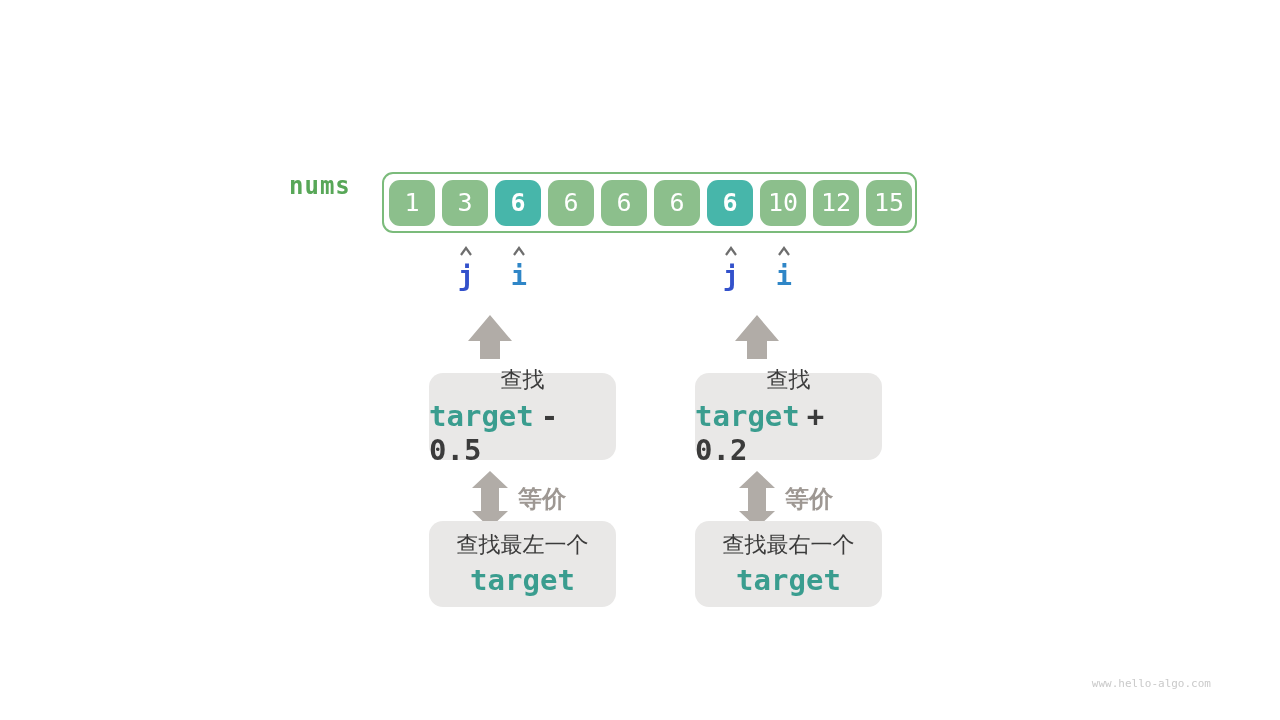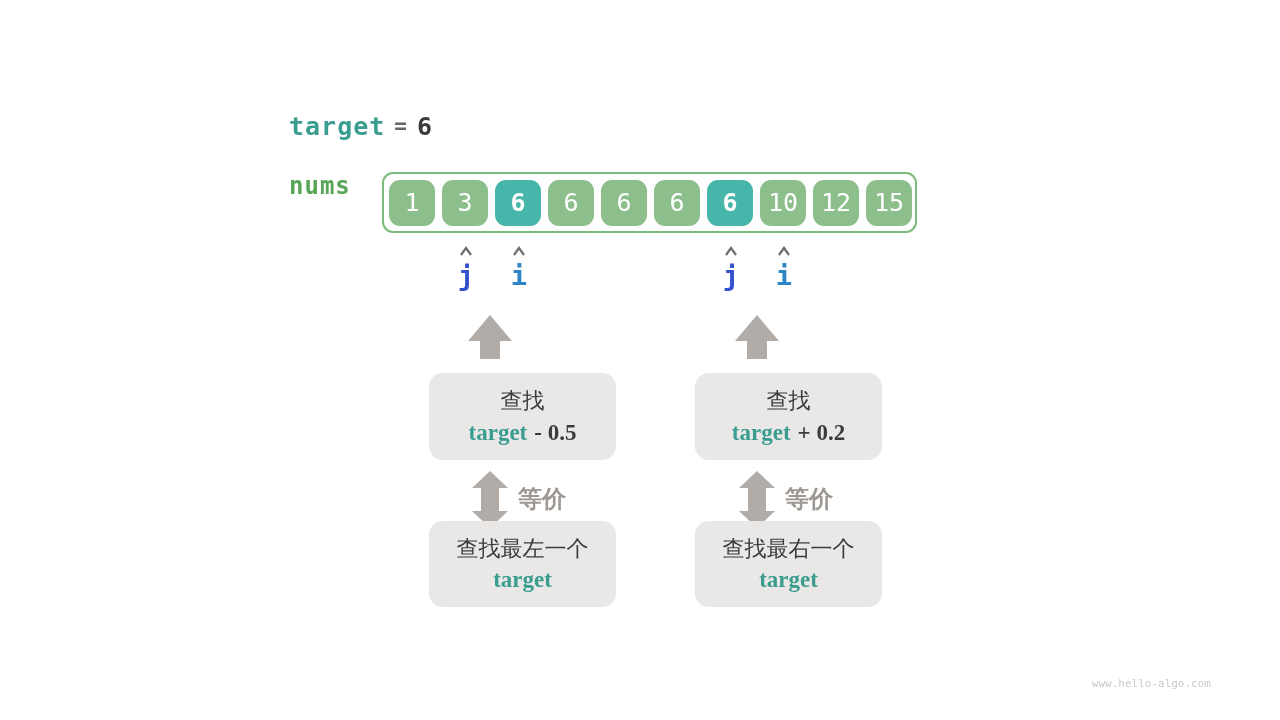--- a/index.html
+++ b/index.html
@@ -52,40 +52,37 @@
   .up-arrow{position:absolute;top:315px;width:44px;height:44px;}
 
   
   .graybox{position:absolute;width:187px;background:var(--gray-box-bg);border-radius:14px;
            display:flex;flex-direction:column;align-items:center;justify-content:center;margin-left:32px;}
   .graybox.top{top:373px;height:87px;}
   .graybox.bottom{top:521px;height:86px;}
   .graybox.left{left:397px;}
   .graybox.right{left:663px;}
   .graybox .zh{font-size:22px;color:var(--dark-text);line-height:1.25;}
-  .graybox .codeline{margin-top:5px;font-size:23px;font-family:Liberation Serif, serif;}
+  .graybox .codeline{margin-top:5px;font-size:29px;}
   .graybox .codeline .var{color:var(--teal-code);}
   .graybox .codeline .op{color:var(--dark-text);margin-left:7px;}
 
   
   .equiv-arrow{position:absolute;top:471px;width:36px;height:57px;}
   .equiv-label{position:absolute;top:483px;font-size:24px;font-weight:bold;color:var(--equiv-text);}
 
   
   .watermark{position:absolute;right:69px;top:677px;font-family:"DejaVu Sans Mono","Liberation Mono",monospace;
              font-size:11px;color:var(--watermark);font-weight:normal;}
 </style>
 </head>
 <body>
 
 <div class="canvas">
 
-  <div class="target-line code">
-    <span class="var">target</span><span class="eq">=</span><span class="val">6</span>
-  </div>
 
   <div class="nums-label code">nums</div>
 
   <div class="array">
       <div class="cell">1</div>
       <div class="cell">3</div>
       <div class="cell hl">6</div>
       <div class="cell">6</div>
       <div class="cell">6</div>
       <div class="cell">6</div>

